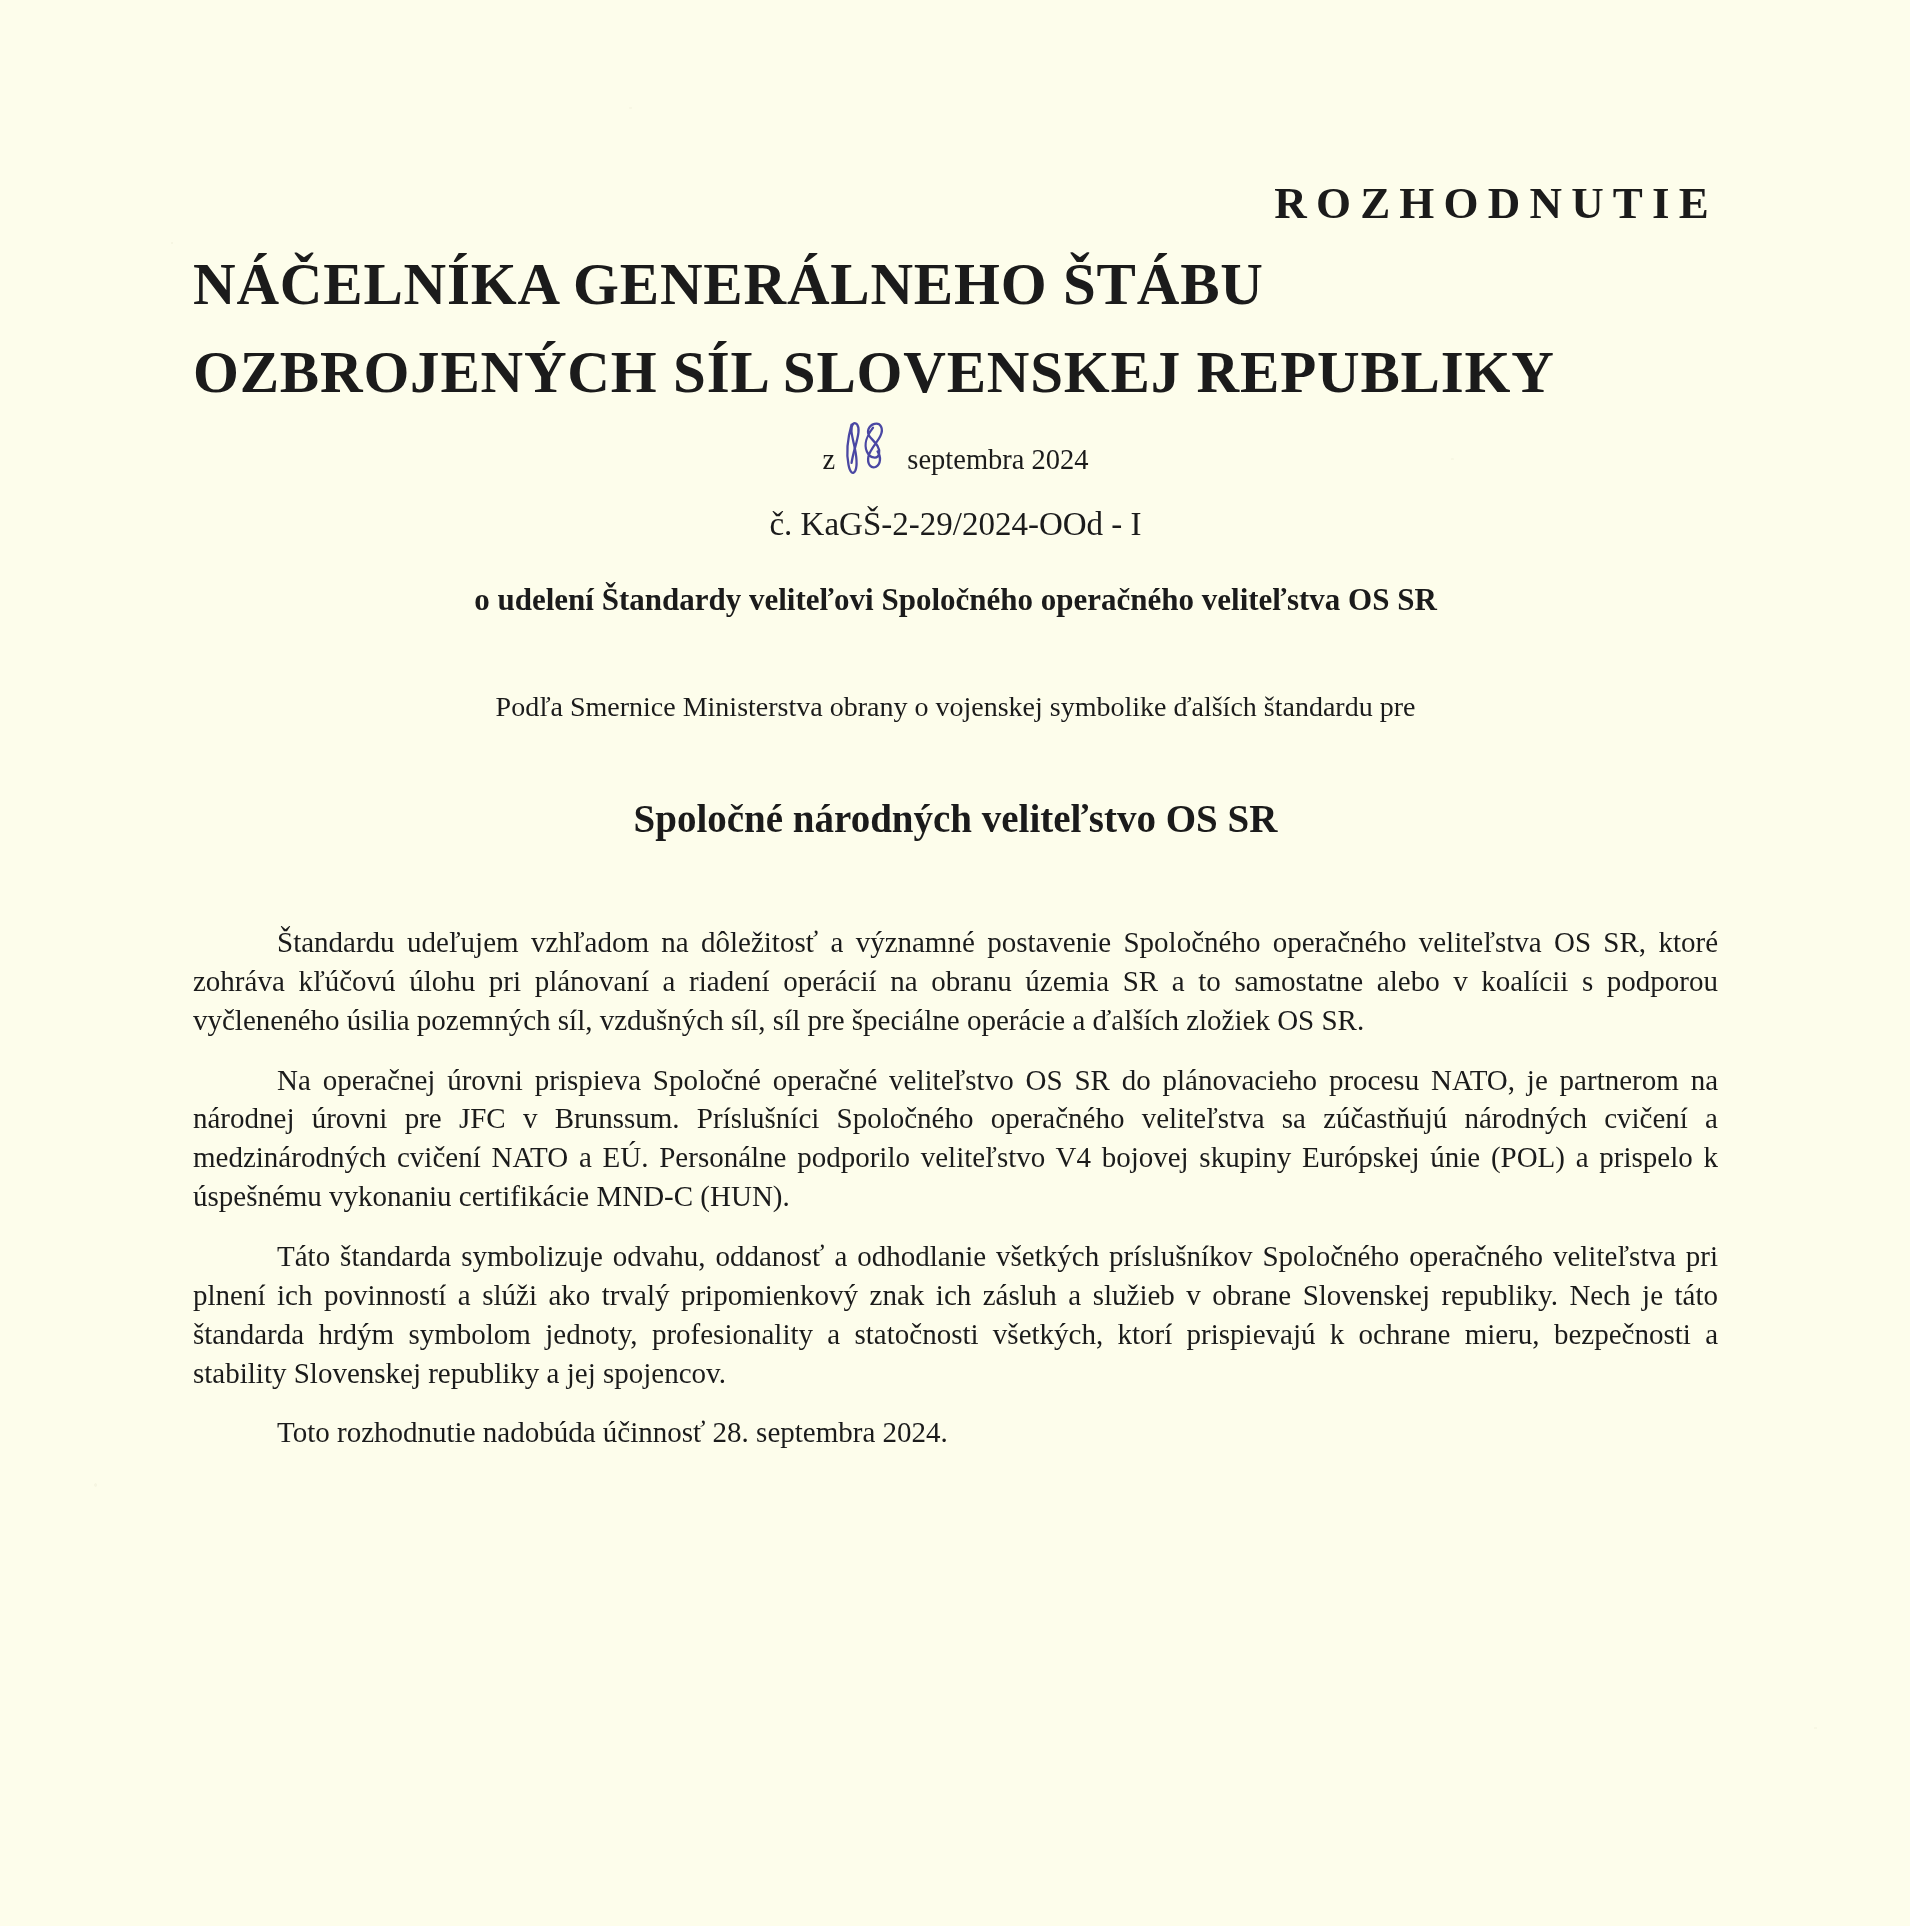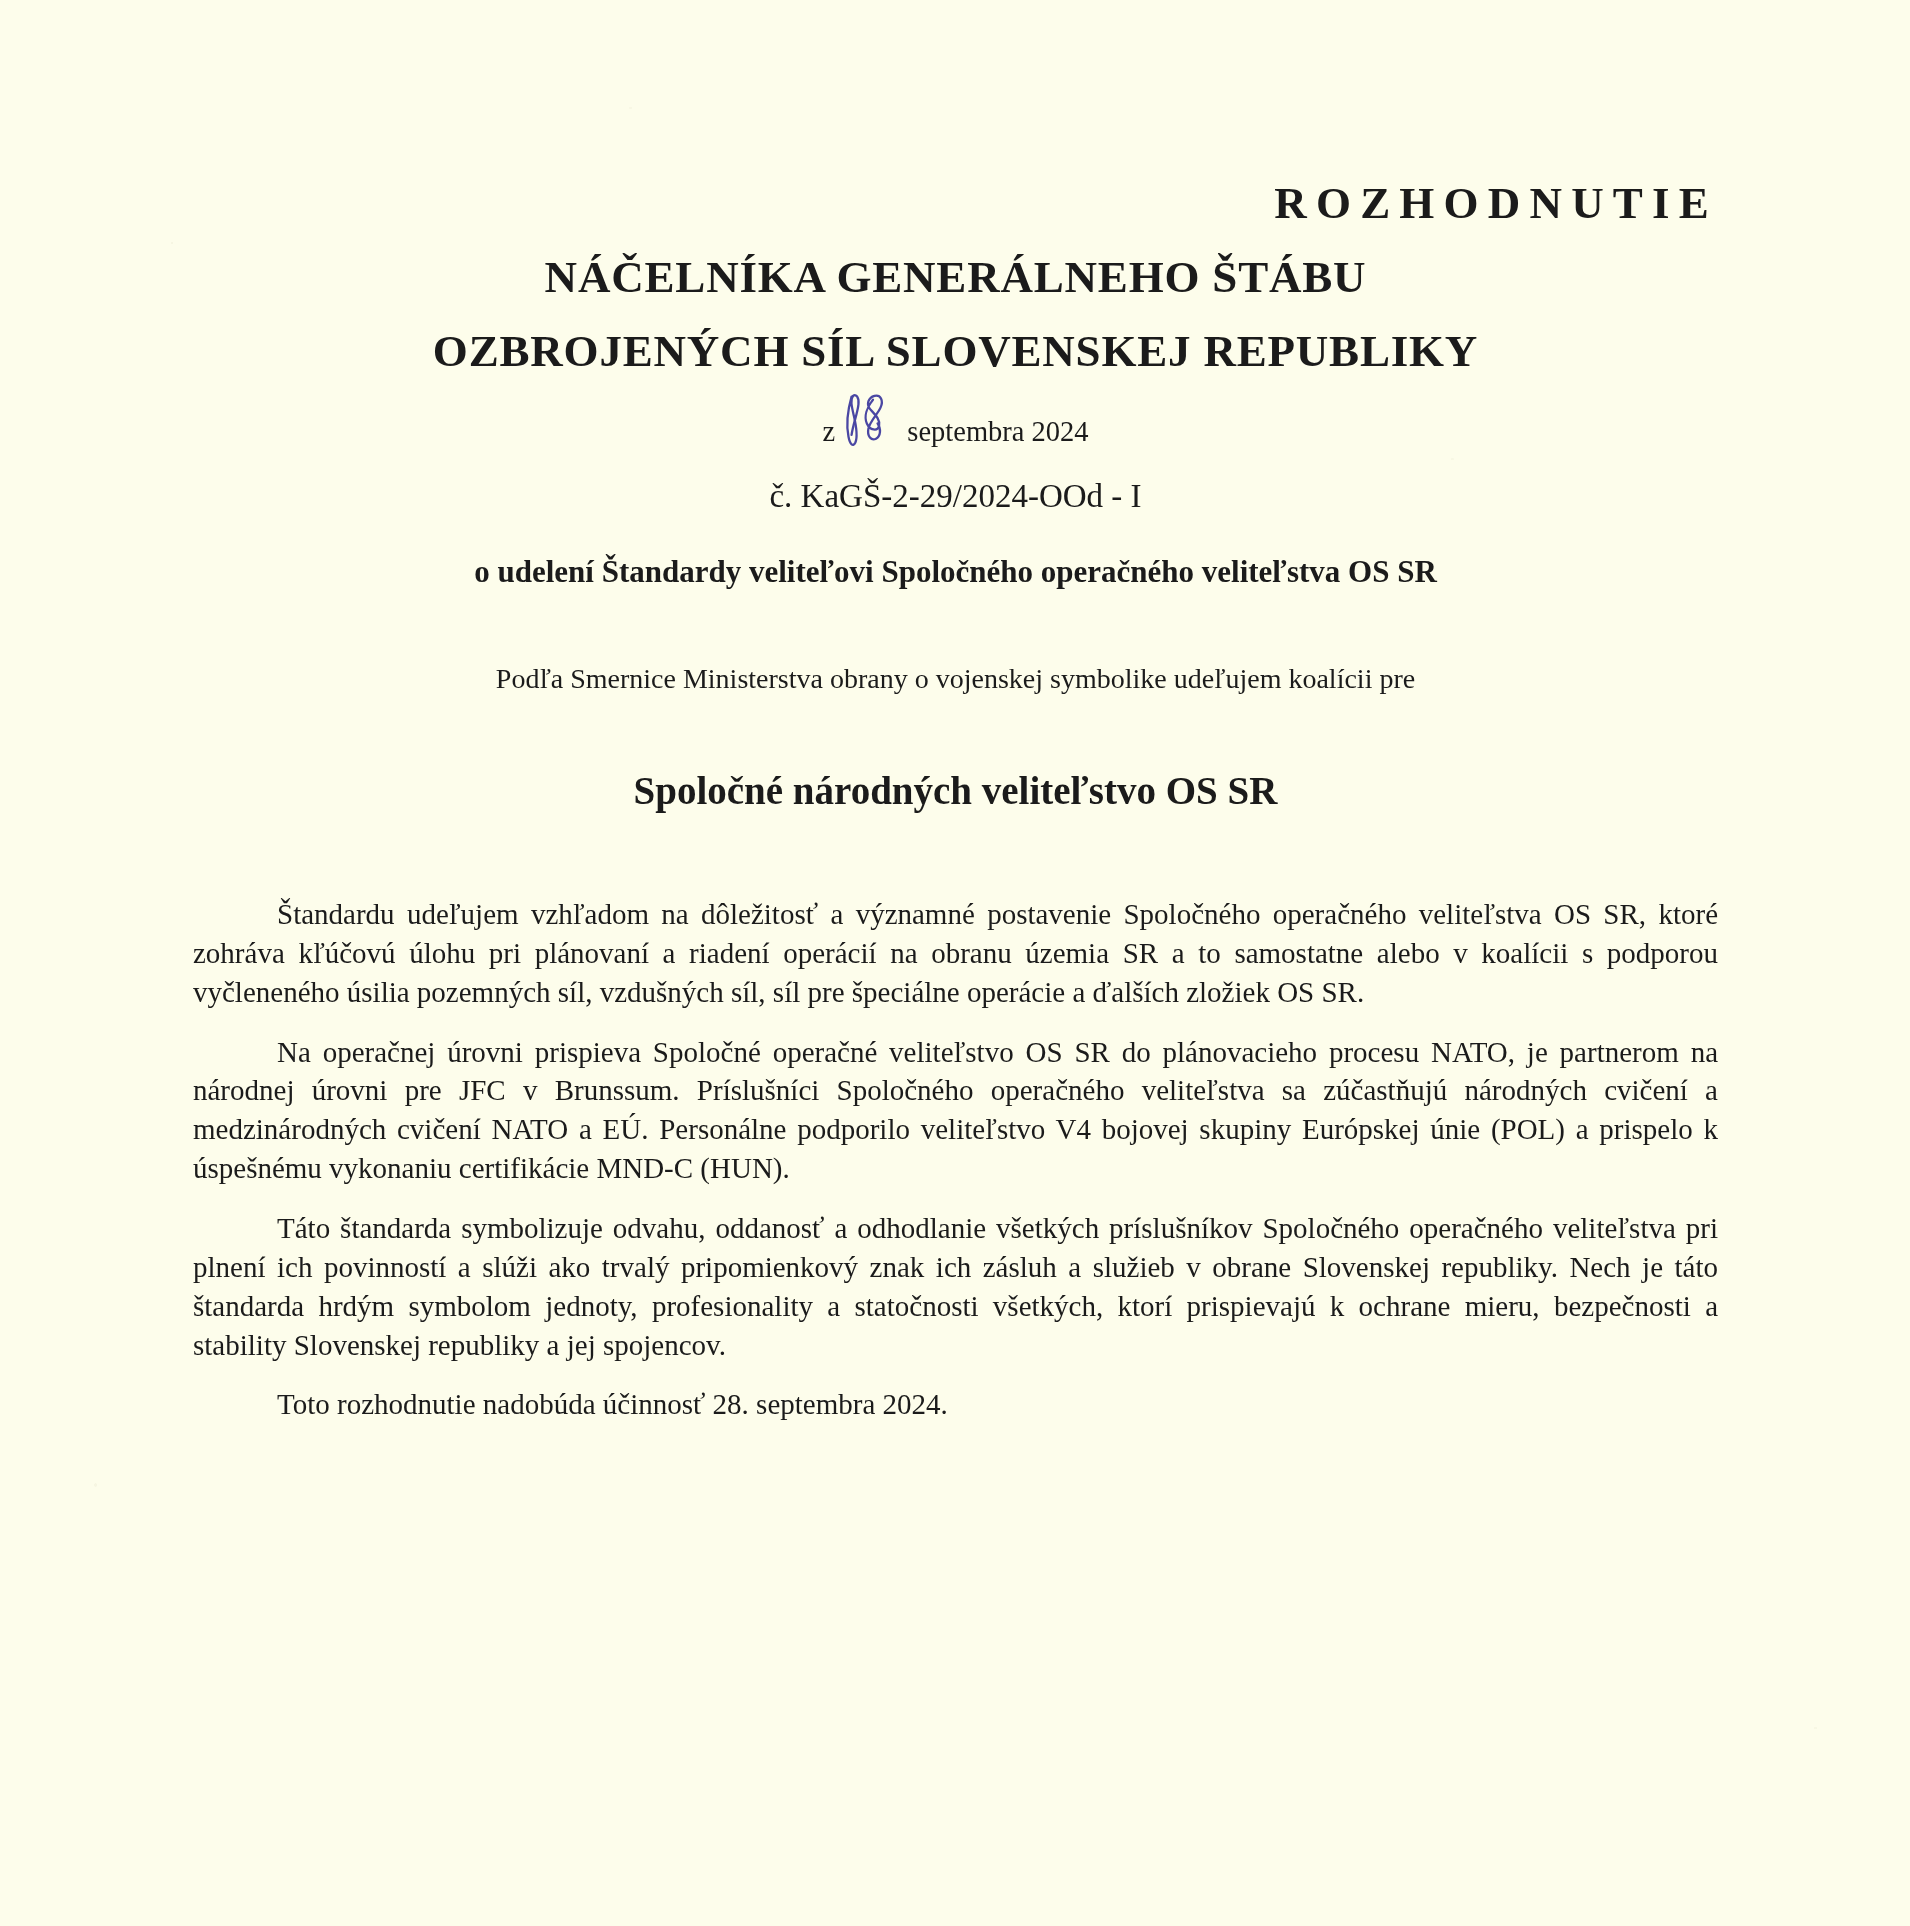--- a/index.html
+++ b/index.html
@@ -46,23 +46,23 @@
   .title-line1 {
     text-align: right;
     font-weight: bold;
     font-size: 45px;
     letter-spacing: 9.2px;
     margin-top: 181px;
     line-height: 1.0;
   }
   .title-line2,
   .title-line3 {
-    text-align: center;
+    text-align: left;
     font-weight: bold;
-    font-size: 45px;
+    font-size: 59px;
     letter-spacing: 0.8px;
     line-height: 1.0;
   }
   .title-line2 { margin-top: 29px; }
   .title-line3 { margin-top: 29px; }
 
   
   .date-line {
     text-align: center;
     font-size: 28.5px;
@@ -152,21 +152,21 @@
           </g>
         </svg>
       </span>
       <span>septembra 2024</span>
     </div>
 
     <div class="docnum-line">č. KaGŠ-2-29/2024-OOd - I</div>
 
     <div class="subject-line">o udelení Štandardy veliteľovi Spoločného operačného veliteľstva OS SR</div>
 
-    <div class="intro-line">Podľa Smernice Ministerstva obrany o vojenskej symbolike udeľujem koalícii pre</div>
+    <div class="intro-line">Podľa Smernice Ministerstva obrany o vojenskej symbolike ďalších štandardu pre</div>
 
     <div class="unit-heading">Spoločné národných veliteľstvo OS SR</div>
 
     <div class="body-block">
       <p class="para">Štandardu udeľujem vzhľadom na dôležitosť a významné postavenie Spoločného operačného veliteľstva OS SR, ktoré zohráva kľúčovú úlohu pri plánovaní a riadení operácií na obranu územia SR a to samostatne alebo v koalícii s podporou vyčleneného úsilia pozemných síl, vzdušných síl, síl pre špeciálne operácie a ďalších zložiek OS SR.</p>
       <p class="para">Na operačnej úrovni prispieva Spoločné operačné veliteľstvo OS SR do plánovacieho procesu NATO, je partnerom na národnej úrovni pre JFC v Brunssum. Príslušníci Spoločného operačného veliteľstva sa zúčastňujú národných cvičení a medzinárodných cvičení NATO a EÚ. Personálne podporilo veliteľstvo V4 bojovej skupiny Európskej únie (POL) a prispelo k úspešnému vykonaniu certifikácie MND-C (HUN).</p>
       <p class="para">Táto štandarda symbolizuje odvahu, oddanosť a odhodlanie všetkých príslušníkov Spoločného operačného veliteľstva pri plnení ich povinností a slúži ako trvalý pripomienkový znak ich zásluh a služieb v obrane Slovenskej republiky. Nech je táto štandarda hrdým symbolom jednoty, profesionality a statočnosti všetkých, ktorí prispievajú k ochrane mieru, bezpečnosti a stability Slovenskej republiky a jej spojencov.</p>
       <p class="plain">Toto rozhodnutie nadobúda účinnosť 28. septembra 2024.</p>
     </div>
 

